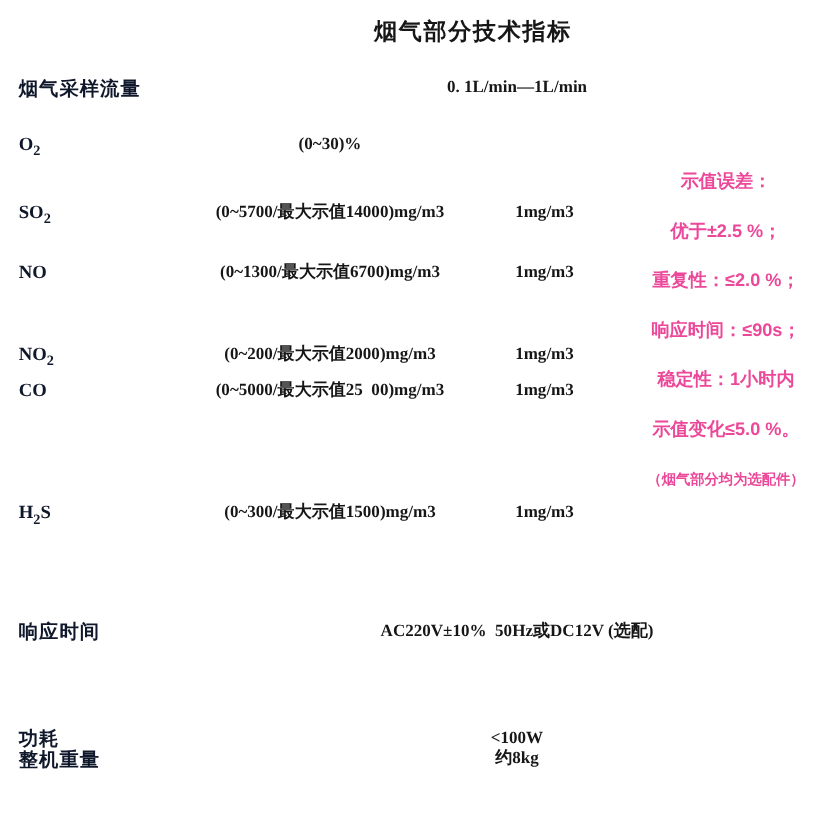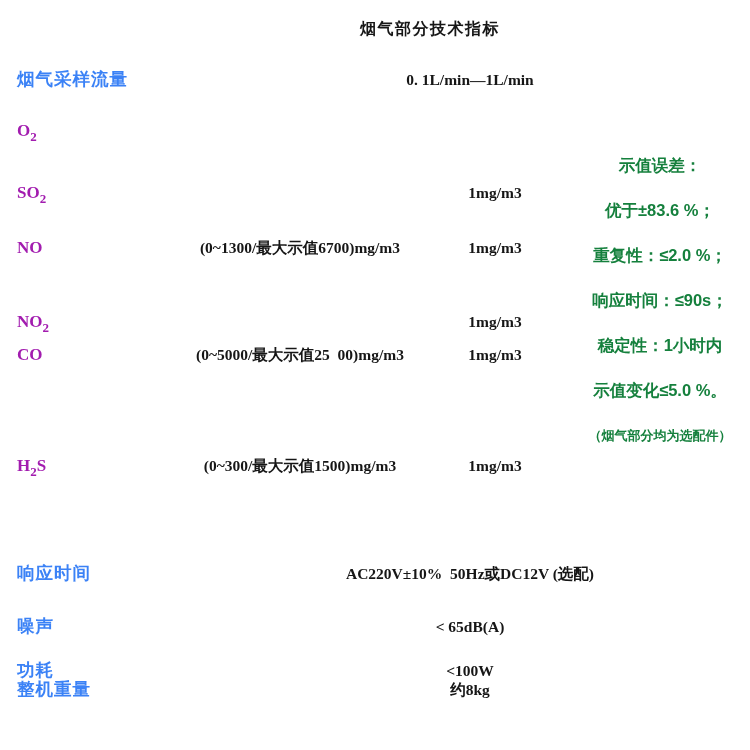--- a/index.html
+++ b/index.html
@@ -9,52 +9,52 @@
     background:#ffffff;
     overflow:hidden;
     color:#1a1a1a;
     font-family:"Liberation Serif","DejaVu Serif",serif;
   }
   .row{position:absolute;left:0;width:750px;height:26px;}
   .title{
     position:absolute;top:17px;left:110px;width:640px;
     text-align:center;
     font-family:Liberation Sans, sans-serif;
-    font-weight:bold;font-size:16px;letter-spacing:1.5px;
+    font-weight:bold;font-size:21px;letter-spacing:1.5px;
     line-height:24px;color:#161616;
   }
   .cn-label{
     position:absolute;left:17px;top:0;
-    font-family:Liberation Mono, monospace;
+    font-family:Liberation Serif, serif;
     font-weight:bold;font-size:17.5px;letter-spacing:1px;
-    line-height:24px;white-space:nowrap;color:#3b82f6;
+    line-height:24px;white-space:nowrap;color:#0f172a;
   }
   .gas-label{
     position:absolute;left:17px;top:0;
     font-family:"Liberation Serif","DejaVu Serif",serif;
-    font-weight:bold;font-size:17px;line-height:24px;color:#a21caf;
+    font-weight:bold;font-size:17px;line-height:24px;color:#0f172a;
   }
   .gas-label .sub{
     font-size:13px;position:relative;top:5px;font-weight:bold;
   }
   .val{
     font-family:"Liberation Serif","DejaVu Serif",serif;
     font-weight:bold;font-size:15.5px;line-height:24px;
     white-space:pre;text-align:center;color:#161616;
   }
   .range-cell{position:absolute;left:178px;top:0;width:244px;}
   .res-cell{position:absolute;left:420px;top:0;width:150px;}
   .merged-cell{position:absolute;left:185px;top:0;width:570px;}
   .notes{
     position:absolute;left:570px;top:143px;width:180px;
   }
   .note-line{
     height:45px;line-height:45px;text-align:center;white-space:nowrap;
     font-family:"Liberation Sans","DejaVu Sans",sans-serif;
-    font-weight:bold;font-size:16.5px;color:#15803d;
+    font-weight:bold;font-size:16.5px;color:#ec4899;
   }
   .note-line.small{font-size:13px;}
   
   .r-flow{top:68px;}
   .r-o2{top:119px;}
   .r-so2{top:181px;text-decoration:underline;}
   .r-no{top:236px;}
   .r-no2{top:289px;margin-top:21px;}
   .r-co{top:343px;}
   .r-co2{top:399px;}
@@ -72,35 +72,38 @@
 
   <div class="title">烟气部分技术指标</div>
 
   <div class="row r-flow">
     <span class="cn-label">烟气采样流量</span>
     <span class="val merged-cell">0. 1L/min—1L/min</span>
   </div>
 
   <div class="row r-o2">
     <span class="gas-label"><span>O</span><span class="sub">2</span><span></span></span>
+    <span class="val range-cell">(0~30)%</span>
   </div>
 
   <div class="row r-so2">
     <span class="gas-label"><span>SO</span><span class="sub">2</span><span></span></span>
+    <span class="val range-cell">(0~5700/最大示值14000)mg/m3</span>
     <span class="val res-cell">1mg/m3</span>
   </div>
 
   <div class="row r-no">
     <span class="gas-label"><span>NO</span><span class="sub"></span><span></span></span>
     <span class="val range-cell">(0~1300/最大示值6700)mg/m3</span>
     <span class="val res-cell">1mg/m3</span>
   </div>
 
   <div class="row r-no2">
     <span class="gas-label"><span>NO</span><span class="sub">2</span><span></span></span>
+    <span class="val range-cell">(0~200/最大示值2000)mg/m3</span>
     <span class="val res-cell">1mg/m3</span>
   </div>
 
   <div class="row r-co">
     <span class="gas-label"><span>CO</span><span class="sub"></span><span></span></span>
     <span class="val range-cell">(0~5000/最大示值25  00)mg/m3</span>
     <span class="val res-cell">1mg/m3</span>
   </div>
 
 
@@ -109,38 +112,34 @@
     <span class="val range-cell">(0~300/最大示值1500)mg/m3</span>
     <span class="val res-cell">1mg/m3</span>
   </div>
 
 
   <div class="row r-power">
     <span class="cn-label">响应时间</span>
     <span class="val merged-cell">AC220V±10%  50Hz或DC12V (选配)</span>
   </div>
 
-  <div class="row r-noise">
-    <span class="cn-label">噪声</span>
-    <span class="val merged-cell">&lt; 65dB(A)</span>
-  </div>
 
   <div class="row r-watt">
     <span class="cn-label">功耗</span>
     <span class="val merged-cell">&lt;100W</span>
   </div>
 
   <div class="row r-weight">
     <span class="cn-label">整机重量</span>
     <span class="val merged-cell">约8kg</span>
   </div>
 
   <div class="notes">
     <div class="note-line">示值误差：</div>
-    <div class="note-line">优于±83.6 %；</div>
+    <div class="note-line">优于±2.5 %；</div>
     <div class="note-line">重复性：≤2.0 %；</div>
     <div class="note-line">响应时间：≤90s；</div>
     <div class="note-line">稳定性：1小时内</div>
     <div class="note-line">示值变化≤5.0 %。</div>
     <div class="note-line small">（烟气部分均为选配件）</div>
   </div>
 
 </div>
 
 </body></html>

